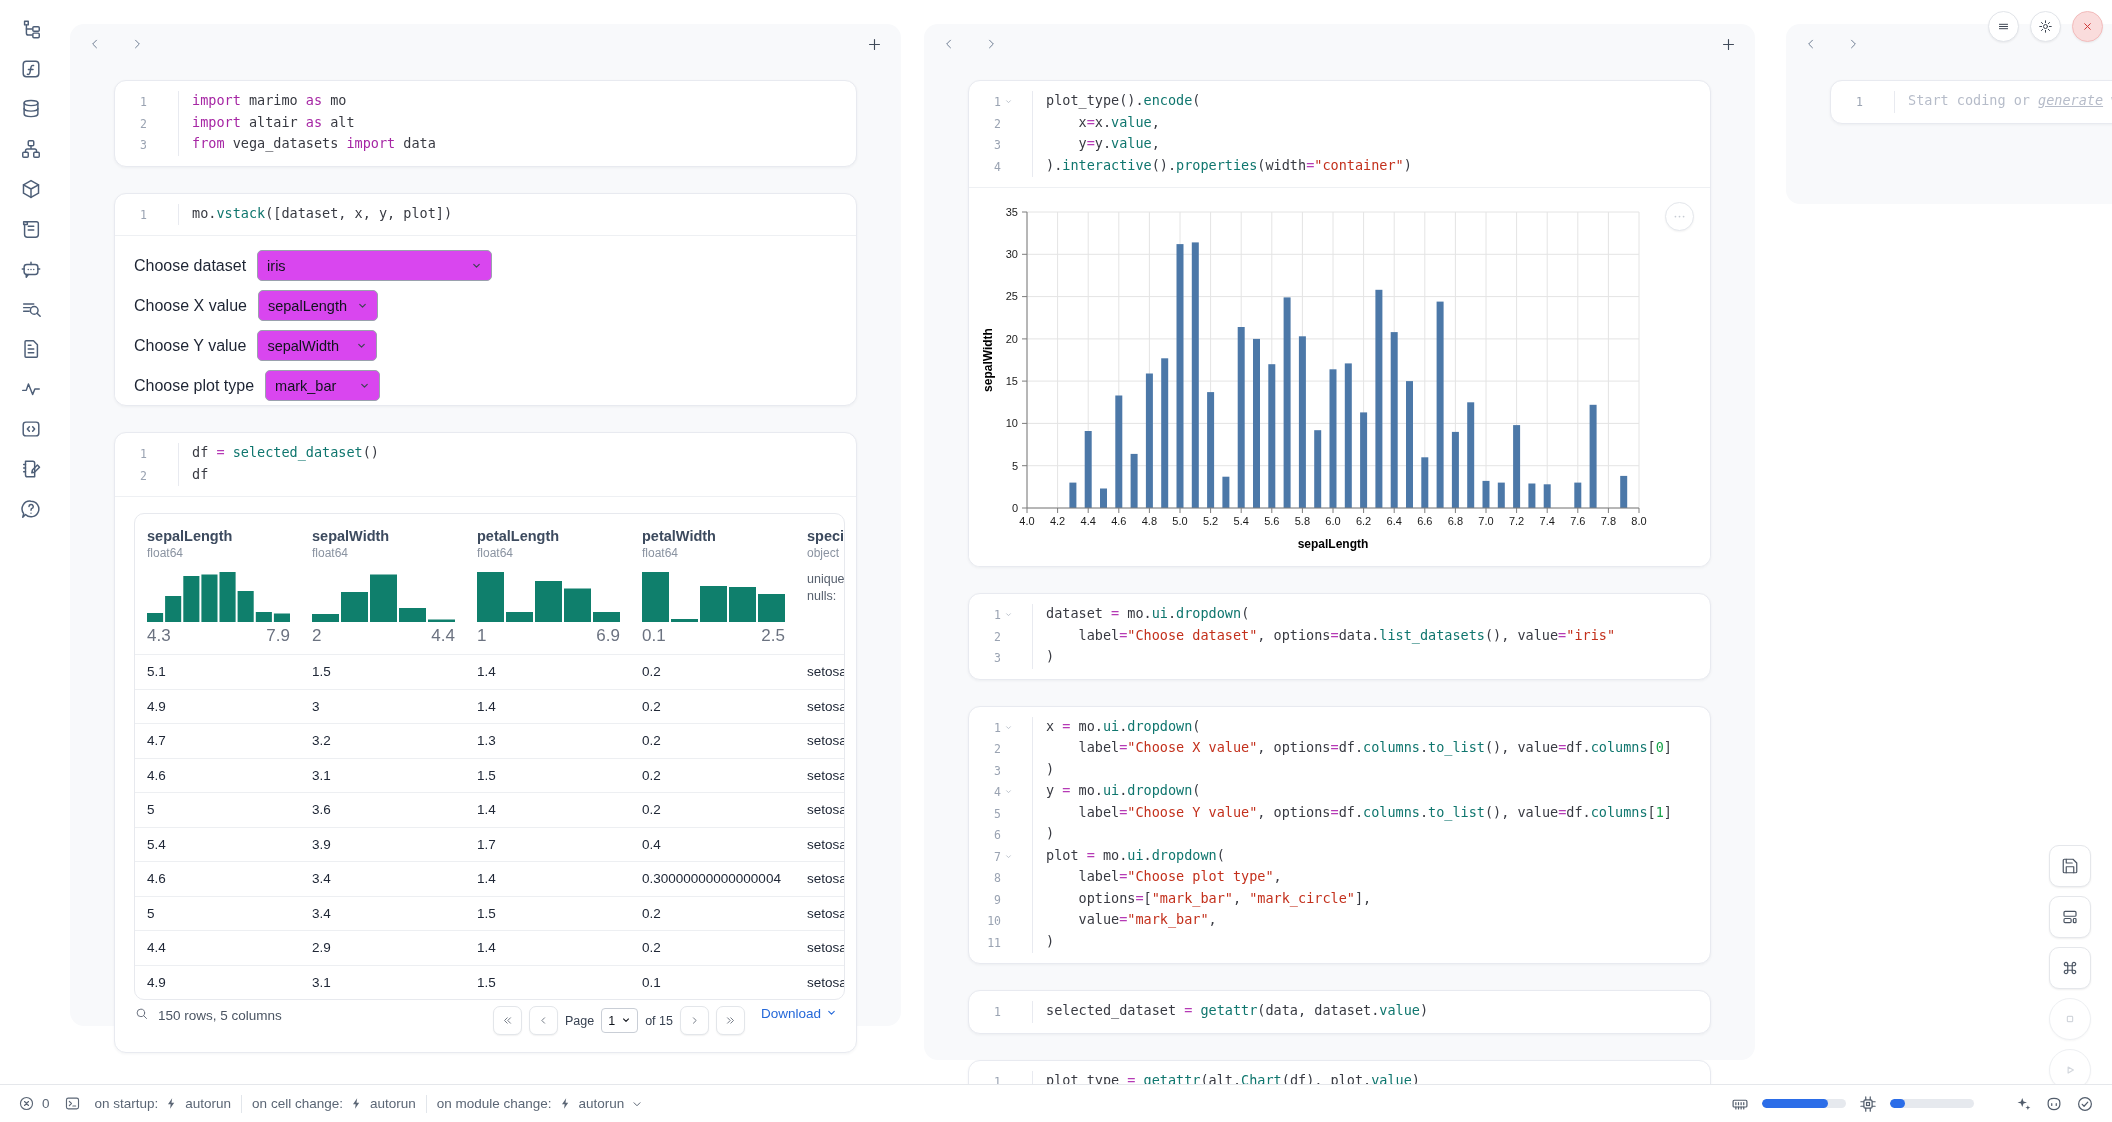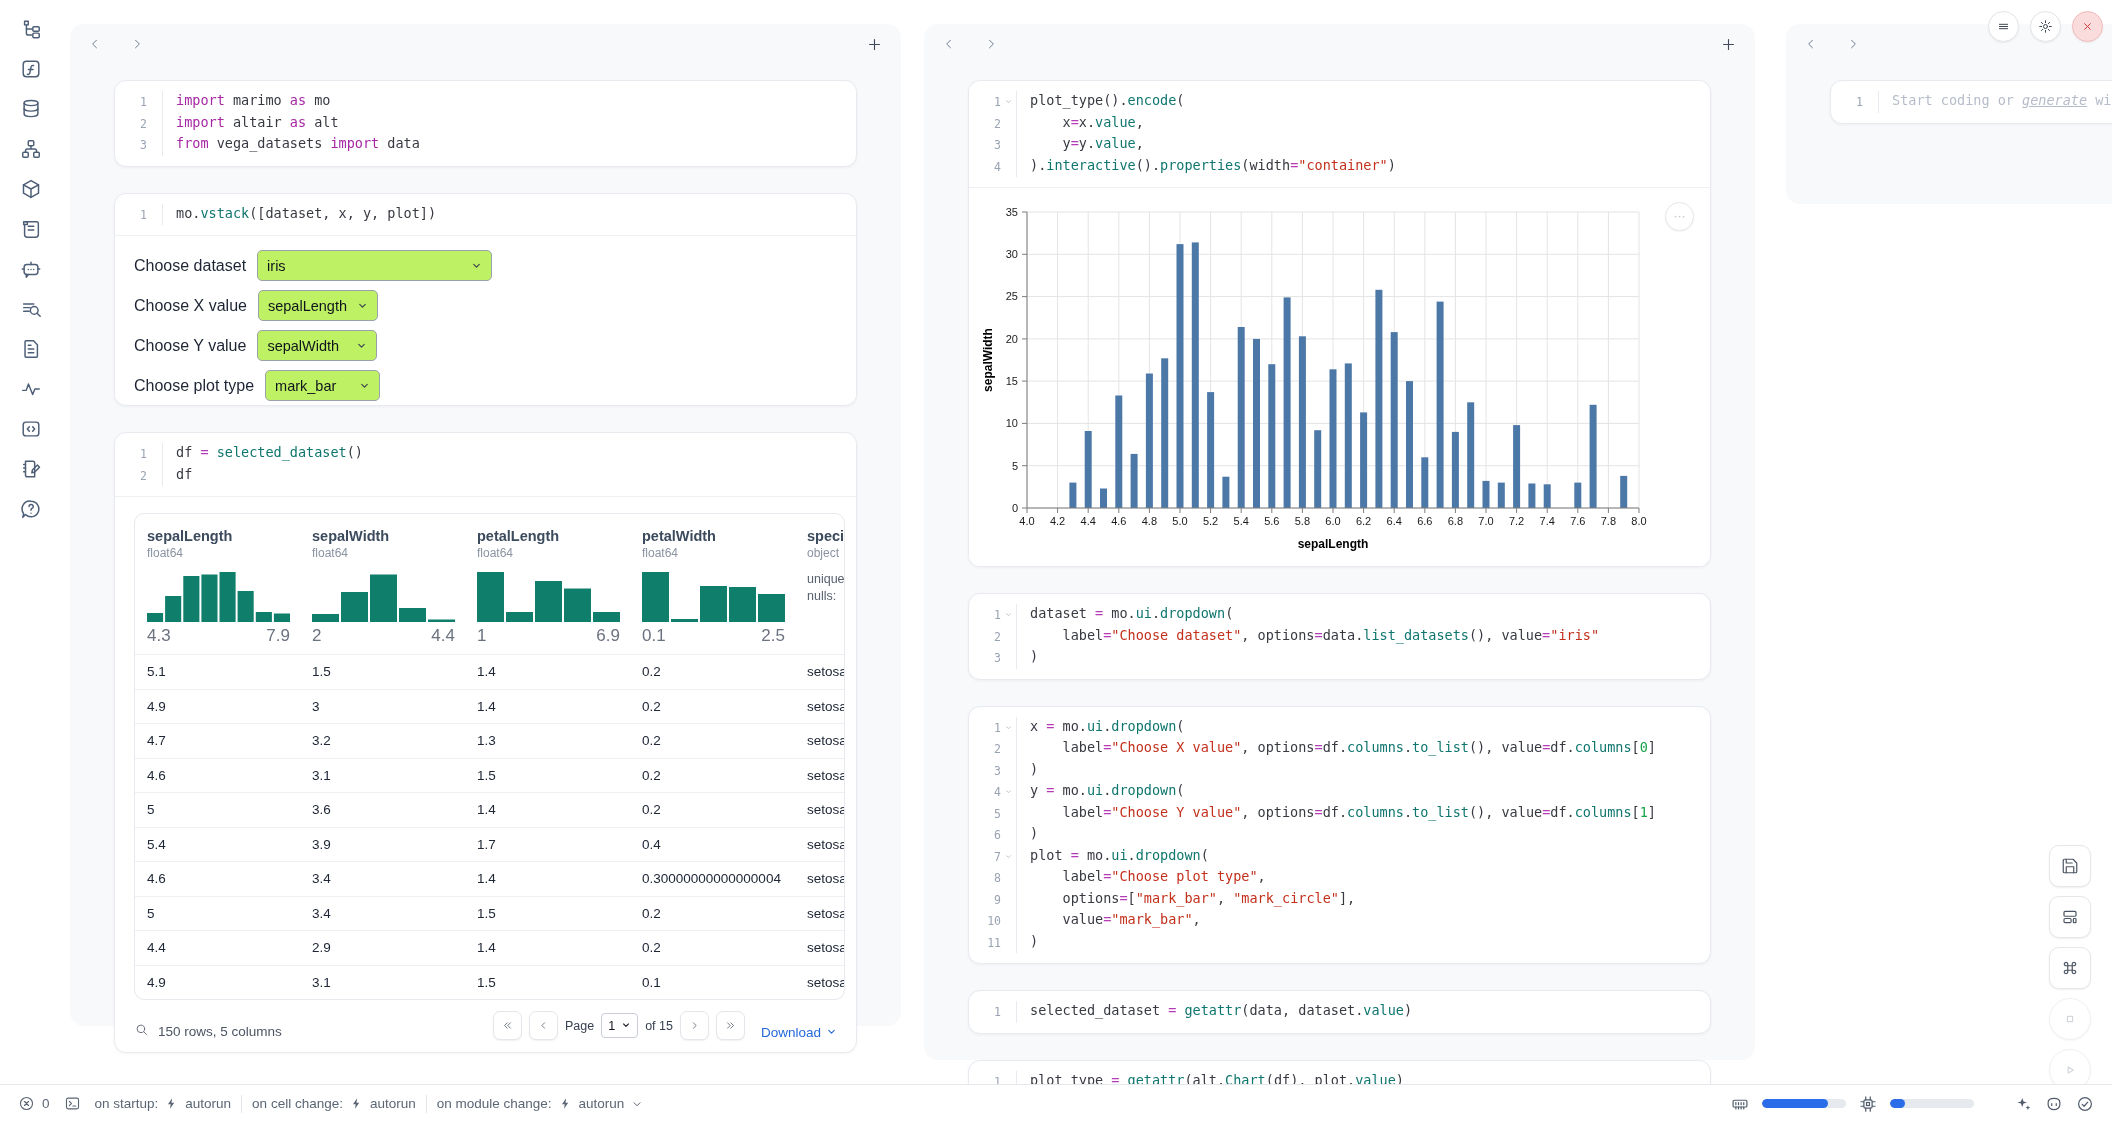--- a/index.html
+++ b/index.html
@@ -16,45 +16,45 @@
   .col-nav .nv{display:flex;align-items:center;cursor:pointer;}
   .col-add{margin-left:auto;color:#414b5a;cursor:pointer;display:flex;align-items:center;}
   
   .cell{background:#fff;border:1px solid #e8eaf0;border-radius:12px;margin:0 44px 26px;overflow:hidden;
         box-shadow:0 1px 3px rgba(20,30,50,.05);}
   .cell.first{margin-top:16px;}
   .code{padding:10px 0 10px 6px;font-family:"DejaVu Sans Mono",monospace;font-size:13.5px;line-height:19.5px;color:#383a42;}
   .cl{display:flex;}
   .ln{width:26px;flex:none;text-align:right;color:#9aa3b2;font-size:11.5px;padding-top:2px;}
   .fold{width:15px;flex:none;display:flex;align-items:center;justify-content:center;color:#b7bdc7;}
-  .lc{flex:1;border-left:1px solid #e8eaf0;padding-left:13px;white-space:pre;}
+  .lc{flex:1;border-left:1px solid #e8eaf0;padding-left:13px;white-space:pre;margin-left:16px;}
   .tok.p{color:#383a42}.tok.k{color:#a626a4}.tok.f{color:#0f766e}.tok.s{color:#c3301c}
   .tok.n{color:#17a34a}.tok.o{color:#b53ab5}
   .tok.ph{color:#b6bcc9}.tok.u{text-decoration:underline;font-style:italic;}
   .output{border-top:1px solid #eef0f3;background:#fff;}
   
   .ctrl-row{display:flex;align-items:center;gap:11px;margin:0 0 9px 19px;font-size:16px;color:#1d2433;}
   .ctrl-row.first{padding-top:14px;}
   .ctrl-row.last{margin-bottom:4px;}
-  .sel{height:29px;border:1px solid #9aa1ad;border-radius:5px;background:#bef264;display:inline-flex;
+  .sel{height:29px;border:1px solid #9aa1ad;border-radius:5px;background:#d946ef;display:inline-flex;
        align-items:center;justify-content:space-between;padding:0 9px;font-size:14.5px;color:#10141c;cursor:pointer;}
   .sel .cd{color:#3c4350;display:flex;align-items:center;margin-left:8px;}
   
   .tbl{margin:16px 19px 6px;border:1px solid #e7e9ee;border-radius:10px;width:709px;overflow:hidden;}
   .tbl-head{display:flex;padding:14px 0 8px 12px;}
   .tcol{width:165px;flex:none;}
   .tcol .nm{font-size:14.5px;font-weight:bold;color:#3c4a5e;}
   .tcol .tp{font-size:12px;color:#8a93a1;margin-top:2px;}
   .tcol .mm{width:143px;display:flex;justify-content:space-between;font-size:17px;color:#6b7280;margin-top:4px;}
   .tcol .stat{font-size:12.5px;color:#57606e;margin-top:3px;white-space:nowrap;}
   .hist{margin-top:12px;display:block;}
   .tr{display:flex;height:33.5px;align-items:center;border-top:1px solid #edeff2;padding-left:12px;
       font-size:13.5px;color:#202837;}
   .td{width:165px;flex:none;white-space:nowrap;overflow:hidden;}
-  .tbl-foot{display:flex;align-items:flex-end;margin:6px 19px 12px;height:34px;font-size:13.5px;color:#4b5563;}
+  .tbl-foot{display:flex;align-items:flex-start;margin:6px 19px 12px;height:34px;font-size:13.5px;color:#4b5563;}
   .tf-left{display:flex;align-items:center;gap:9px;color:#6b7280;}
   .tf-sum{color:#4b5563;}
   .pg{display:flex;align-items:center;gap:7px;margin-left:auto;}
   .pbtn{width:27px;height:27px;border:1px solid #e3e6ea;border-radius:7px;background:#fff;display:flex;
         align-items:center;justify-content:center;color:#5f6774;box-shadow:0 1px 1.5px rgba(0,0,0,.06);cursor:pointer;}
   .pword{font-size:12.5px;color:#374151;}
   .psel{height:23px;border:1px solid #c9ced6;border-radius:4px;background:#fff;display:inline-flex;align-items:center;
         padding:0 6px;font-size:12.5px;gap:6px;color:#10141c;cursor:pointer;}
   .dl{display:flex;align-items:center;gap:5px;color:#2468d9;font-size:13.5px;margin-left:16px;cursor:pointer;}
   

